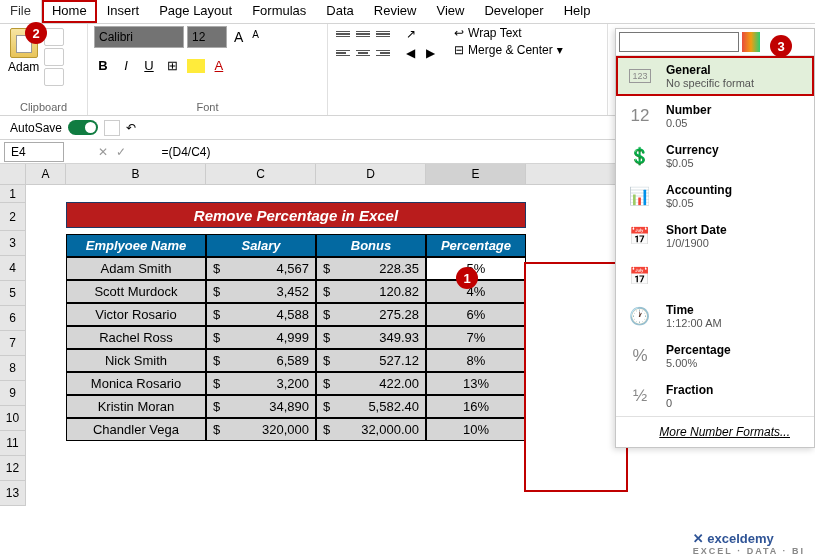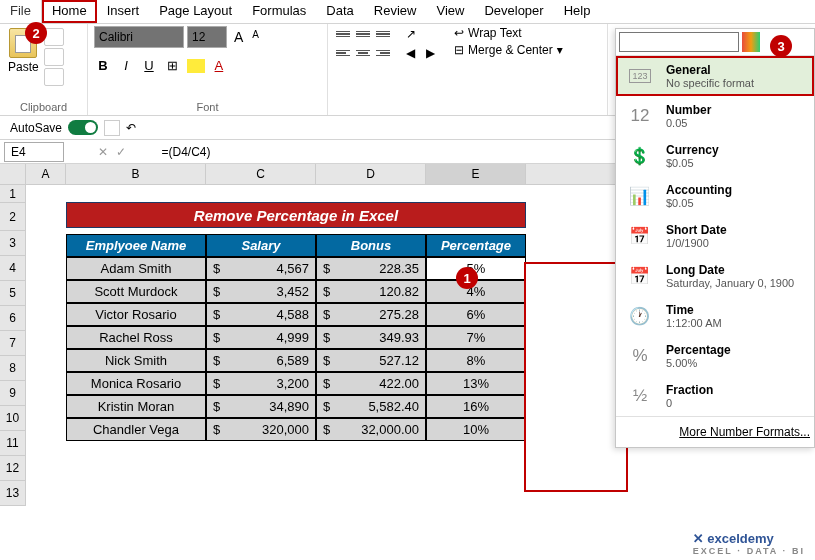--- a/index.html
+++ b/index.html
@@ -85,21 +85,21 @@
 .format-dropdown { position: absolute; right: 0; top: 28px; width: 200px; background: #fff; border: 1px solid #c6c6c6; box-shadow: -2px 2px 6px rgba(0,0,0,0.15); z-index: 5; }
 .fd-top { padding: 3px; border-bottom: 1px solid #e0e0e0; display: flex; gap: 3px;}
 .fd-sel { border: 1px solid #767676; width: 120px; height: 20px; }
 .fd-cond { width: 18px; height: 20px; background: linear-gradient(90deg,#e74c3c,#f39c12,#2ecc71); }
 .fd-item { display: flex; align-items: center; gap: 12px; padding: 7px 10px; cursor: pointer; }
 .fd-item.active { background: #e2efda; border: 2.5px solid #c00000; padding: 5px 8px; }
 .fd-icon { width: 28px; height: 26px; color: #888; display: flex; align-items: center; justify-content: center; font-size: 17px; }
 .fd-text { display: flex; flex-direction: column; }
 .fd-title { font-weight: bold; font-size: 12px; }
 .fd-sub { font-size: 11px; color: #555; }
-.fd-more { padding: 8px 4px; text-align: right; text-decoration: underline; font-size: 12px; border-top: 1px solid #e0e0e0; cursor: pointer; }
+.fd-more { padding: 8px 24px; text-align: right; text-decoration: underline; font-size: 12px; border-top: 1px solid #e0e0e0; cursor: pointer; font-style: italic; }
 
 .watermark { position: absolute; right: 10px; bottom: 4px; color: #2f5496; font-size: 13px; font-weight: bold; z-index: 20; }
 .watermark .sub { font-size: 9px; letter-spacing: 2px; color: #888; }
 </style>
 </head>
 <body>
 
 <div class="menubar">
   <div class="tab file">File</div>
   <div class="tab active">Home</div>
@@ -111,21 +111,21 @@
   <div class="tab">View</div>
   <div class="tab">Developer</div>
   <div class="tab">Help</div>
 </div>
 
 <div class="ribbon">
   <div class="ribbon-group" style="width:88px">
     <div class="group-content clipboard-main">
       <div class="paste-btn">
         <div class="paste-icon"></div>
-        <span>Paste</span>
+        <span>Adam</span>
       </div>
       <div class="clip-side">
         <div class="small-icon-btn"></div>
         <div class="small-icon-btn"></div>
         <div class="small-icon-btn"></div>
       </div>
     </div>
     <div class="ribbon-group-label">Clipboard</div>
   </div>
 
@@ -457,24 +457,20 @@
       </div>
       <div class="fd-item">
         <div class="fd-icon">📅</div>
   <div class="fd-text">
           <div class="fd-title">Short Date</div>
   <div class="fd-sub">1/0/1900</div>
         </div>
       </div>
       <div class="fd-item">
         <div class="fd-icon">📅</div>
-  <div class="fd-text">
-          <div class="fd-title">Long Date</div>
-  <div class="fd-sub">Saturday, January 0, 1900</div>
-        </div>
       </div>
       <div class="fd-item">
         <div class="fd-icon">🕐</div>
   <div class="fd-text">
           <div class="fd-title">Time</div>
   <div class="fd-sub">1:12:00 AM</div>
         </div>
       </div>
       <div class="fd-item">
         <div class="fd-icon">%</div>

